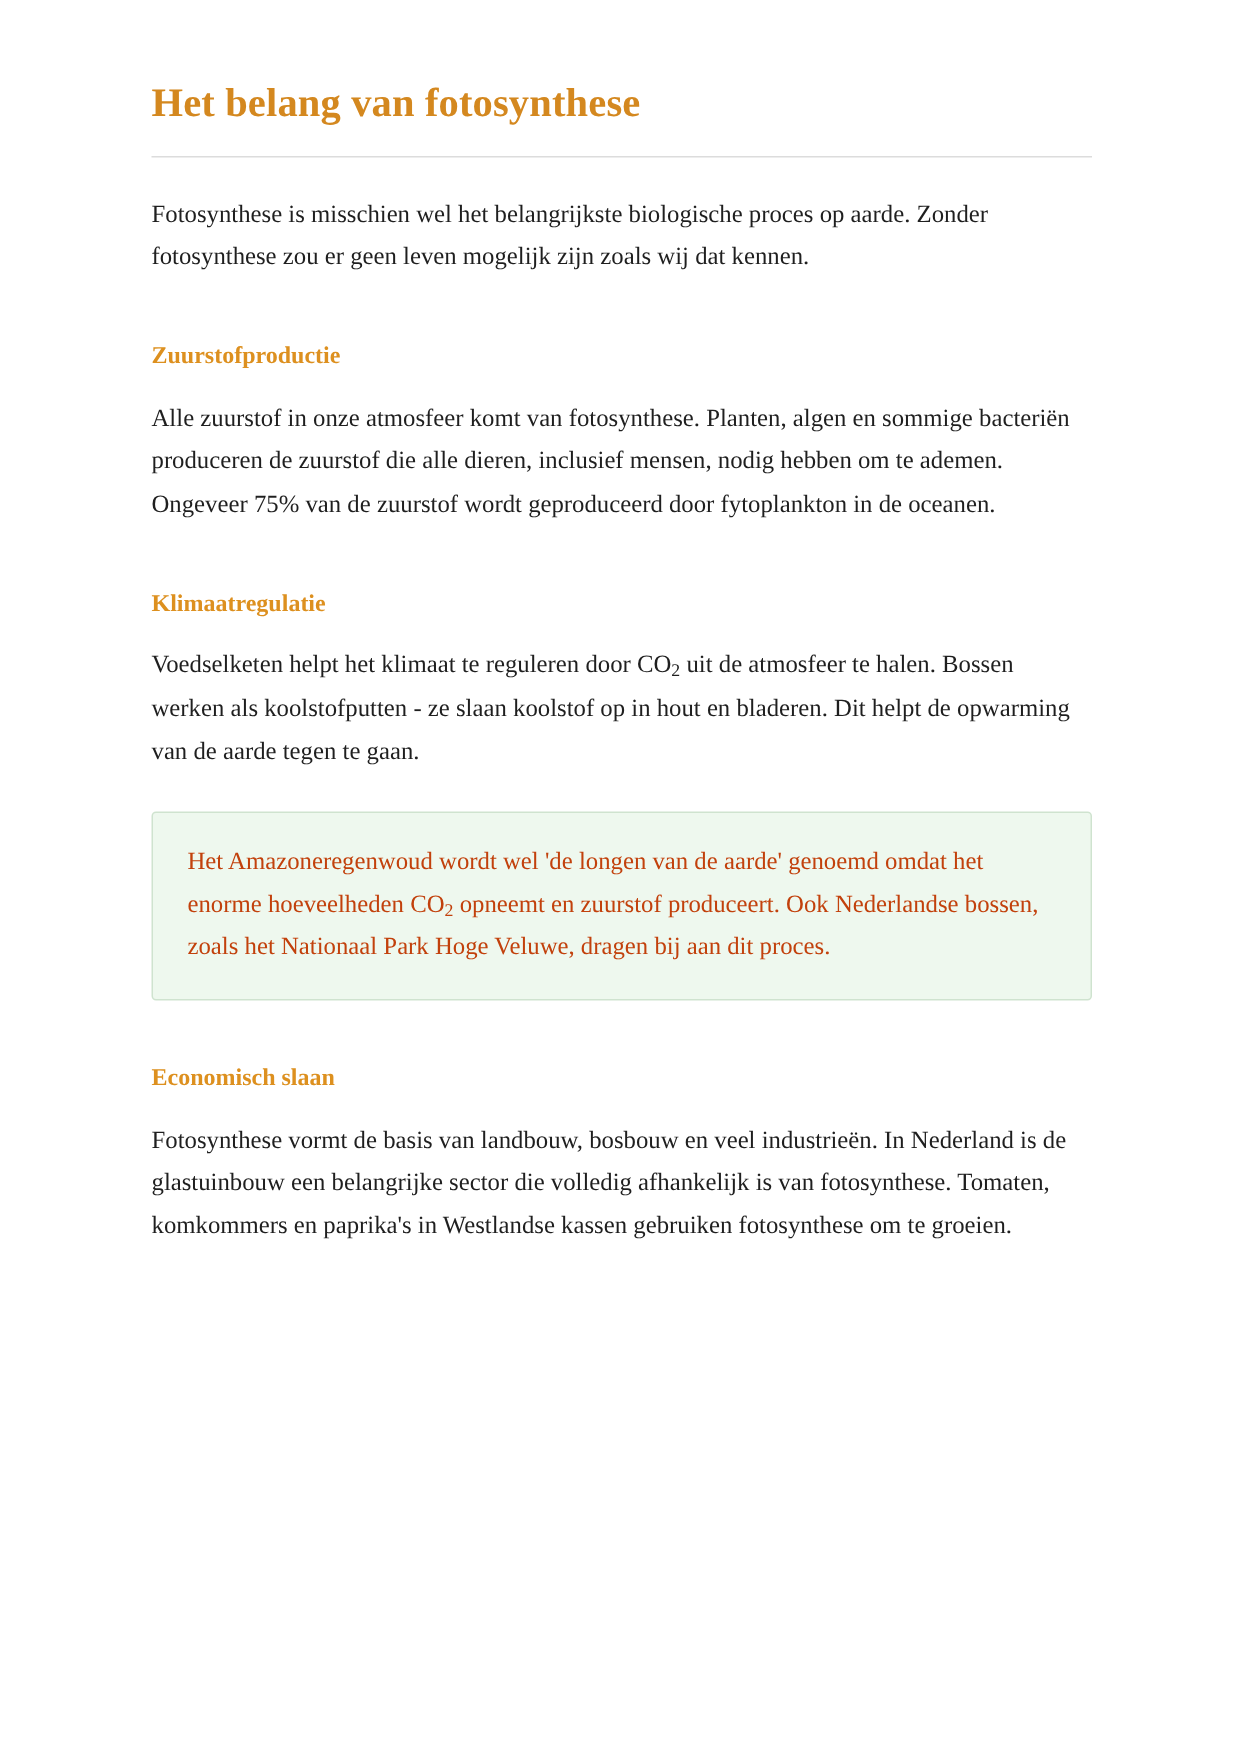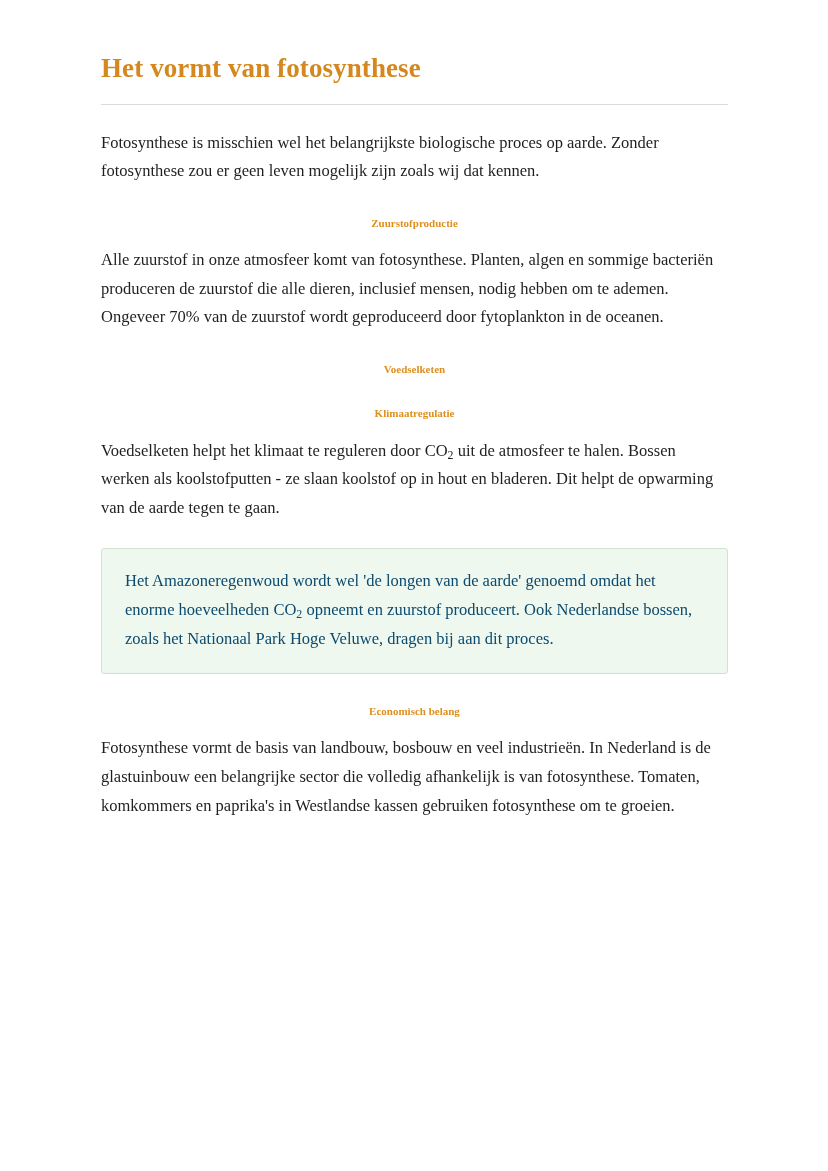--- a/index.html
+++ b/index.html
@@ -30,26 +30,25 @@
     letter-spacing: 0.1px;
   }
   .title-rule {
     height: 1px;
     background: #dcdcdc;
     border: 0;
     margin: 0 0 24px 0;
   }
   h2.section-heading {
     font-family: "Liberation Serif", "DejaVu Serif", serif;
-    font-size: 11px;
+    font-size: 16px;
     line-height: 1.3;
     font-weight: bold;
     color: #dd901f;
-    margin: 30px 0 16px 0;
-    text-align: center;
+    margin: 42px 0 16px 0;
   }
   p.para {
     font-size: 16.5px;
     line-height: 28.6px;
     margin: 16px 0 14px 0;
     color: #1f1f1f;
     max-width: 625px;
   }
   p.para:last-child { margin-bottom: 0; }
   .callout {
@@ -57,51 +56,50 @@
     margin: 26px 0 8px 0;
     padding: 18px 22px 20px 23px;
     background: #eef8ee;
     border: 1px solid #cfe3cf;
     border-radius: 3px;
   }
   .callout p {
     font-size: 16.5px;
     line-height: 28.6px;
     margin: 0;
-    color: #0c4a6e;
+    color: #c2410c;
   }
   sub {
     font-size: 0.72em;
     line-height: 0;
     vertical-align: -0.22em;
   }
   .intro { margin-bottom: 6px; }
 </style>
 </head>
 <body>
 
 <div class="page">
 
-  <h1 class="doc-title">Het vormt van fotosynthese</h1>
+  <h1 class="doc-title">Het belang van fotosynthese</h1>
   <hr class="title-rule">
 
   <p class="para intro">Fotosynthese is misschien wel het belangrijkste biologische proces op aarde. Zonder fotosynthese zou er geen leven mogelijk zijn zoals wij dat kennen.</p>
 
   <h2 class="section-heading">Zuurstofproductie</h2>
-  <p class="para">Alle zuurstof in onze atmosfeer komt van fotosynthese. Planten, algen en sommige bacteriën produceren de zuurstof die alle dieren, inclusief mensen, nodig hebben om te ademen. Ongeveer 70% van de zuurstof wordt geproduceerd door fytoplankton in de oceanen.</p>
+  <p class="para">Alle zuurstof in onze atmosfeer komt van fotosynthese. Planten, algen en sommige bacteriën produceren de zuurstof die alle dieren, inclusief mensen, nodig hebben om te ademen. Ongeveer 75% van de zuurstof wordt geproduceerd door fytoplankton in de oceanen.</p>
 
-  <h2 class="section-heading">Voedselketen</h2>
 
   <h2 class="section-heading">Klimaatregulatie</h2>
   <p class="para">
     <span>Voedselketen helpt het klimaat te reguleren door CO</span><sub>2</sub><span> uit de atmosfeer te halen. Bossen werken als koolstofputten - ze slaan koolstof op in hout en bladeren. Dit helpt de opwarming van de aarde tegen te gaan.</span>
   </p>
 
   <div class="callout">
     <p>
       <span>Het Amazoneregenwoud wordt wel 'de longen van de aarde' genoemd omdat het enorme hoeveelheden CO</span><sub>2</sub><span> opneemt en zuurstof produceert. Ook Nederlandse bossen, zoals het Nationaal Park Hoge Veluwe, dragen bij aan dit proces.</span>
     </p>
   </div>
 
-  <h2 class="section-heading">Economisch belang</h2>
+  <h2 class="section-heading">Economisch slaan</h2>
   <p class="para">Fotosynthese vormt de basis van landbouw, bosbouw en veel industrieën. In Nederland is de glastuinbouw een belangrijke sector die volledig afhankelijk is van fotosynthese. Tomaten, komkommers en paprika's in Westlandse kassen gebruiken fotosynthese om te groeien.</p>
 
 </div>
 
 </body></html>

